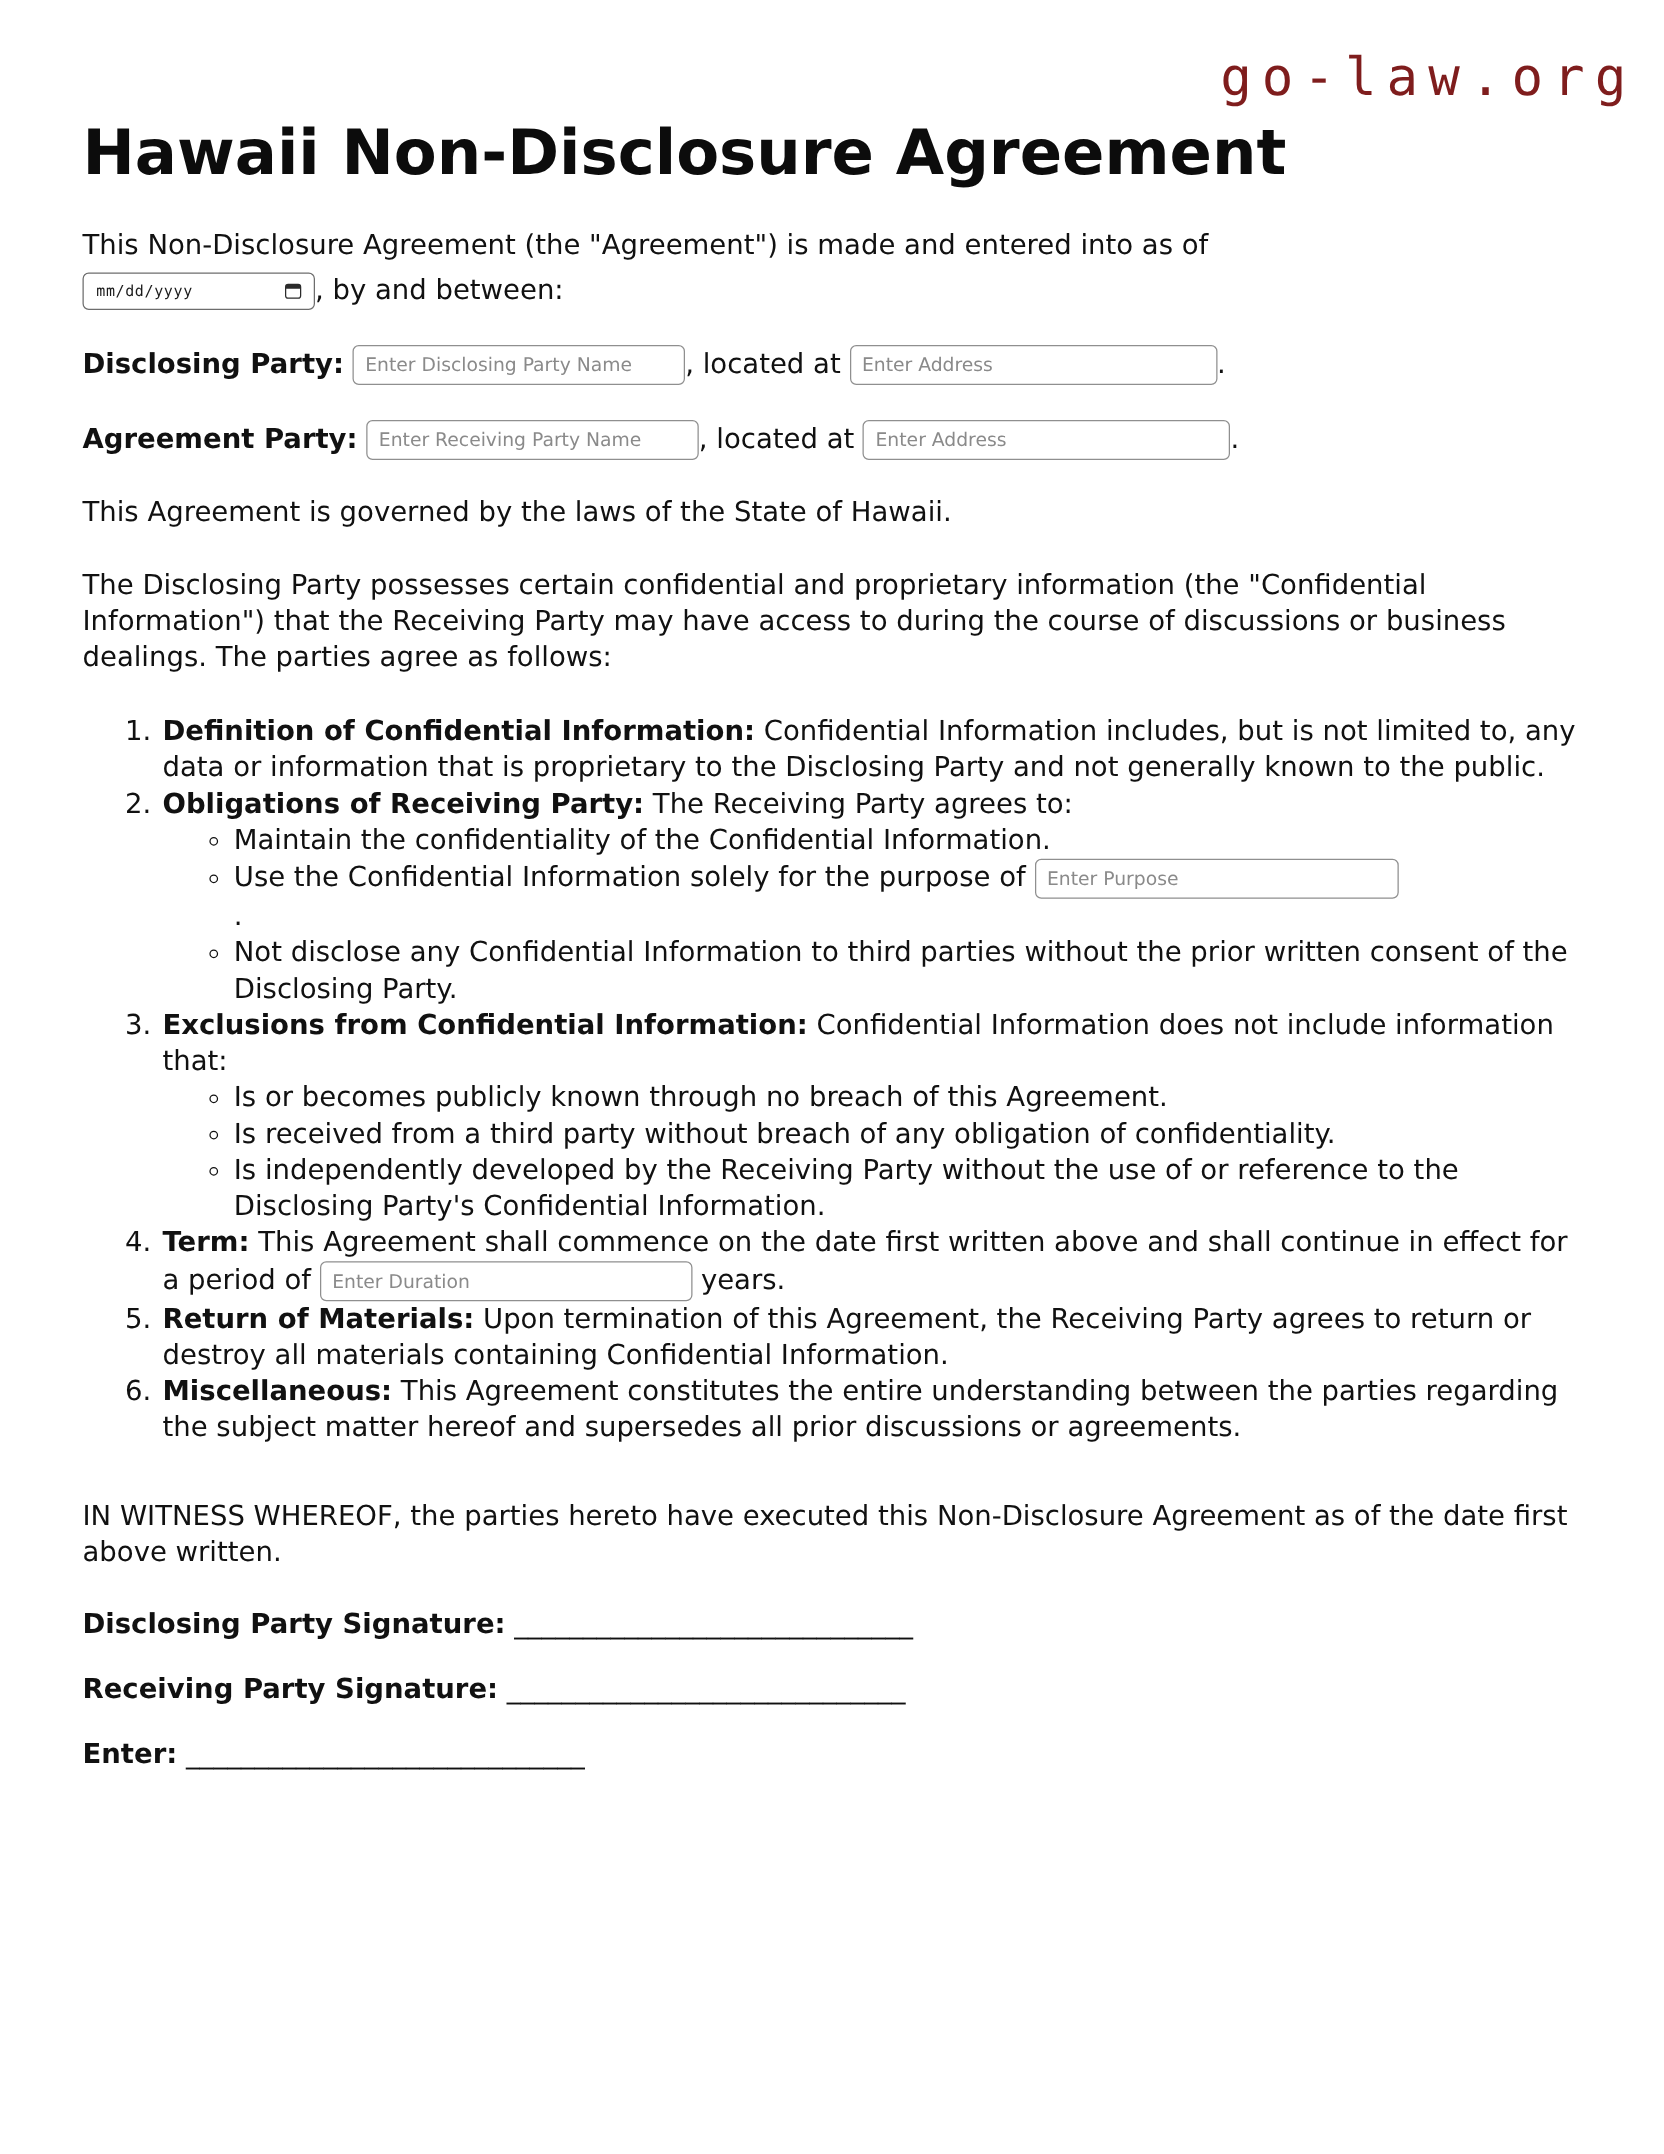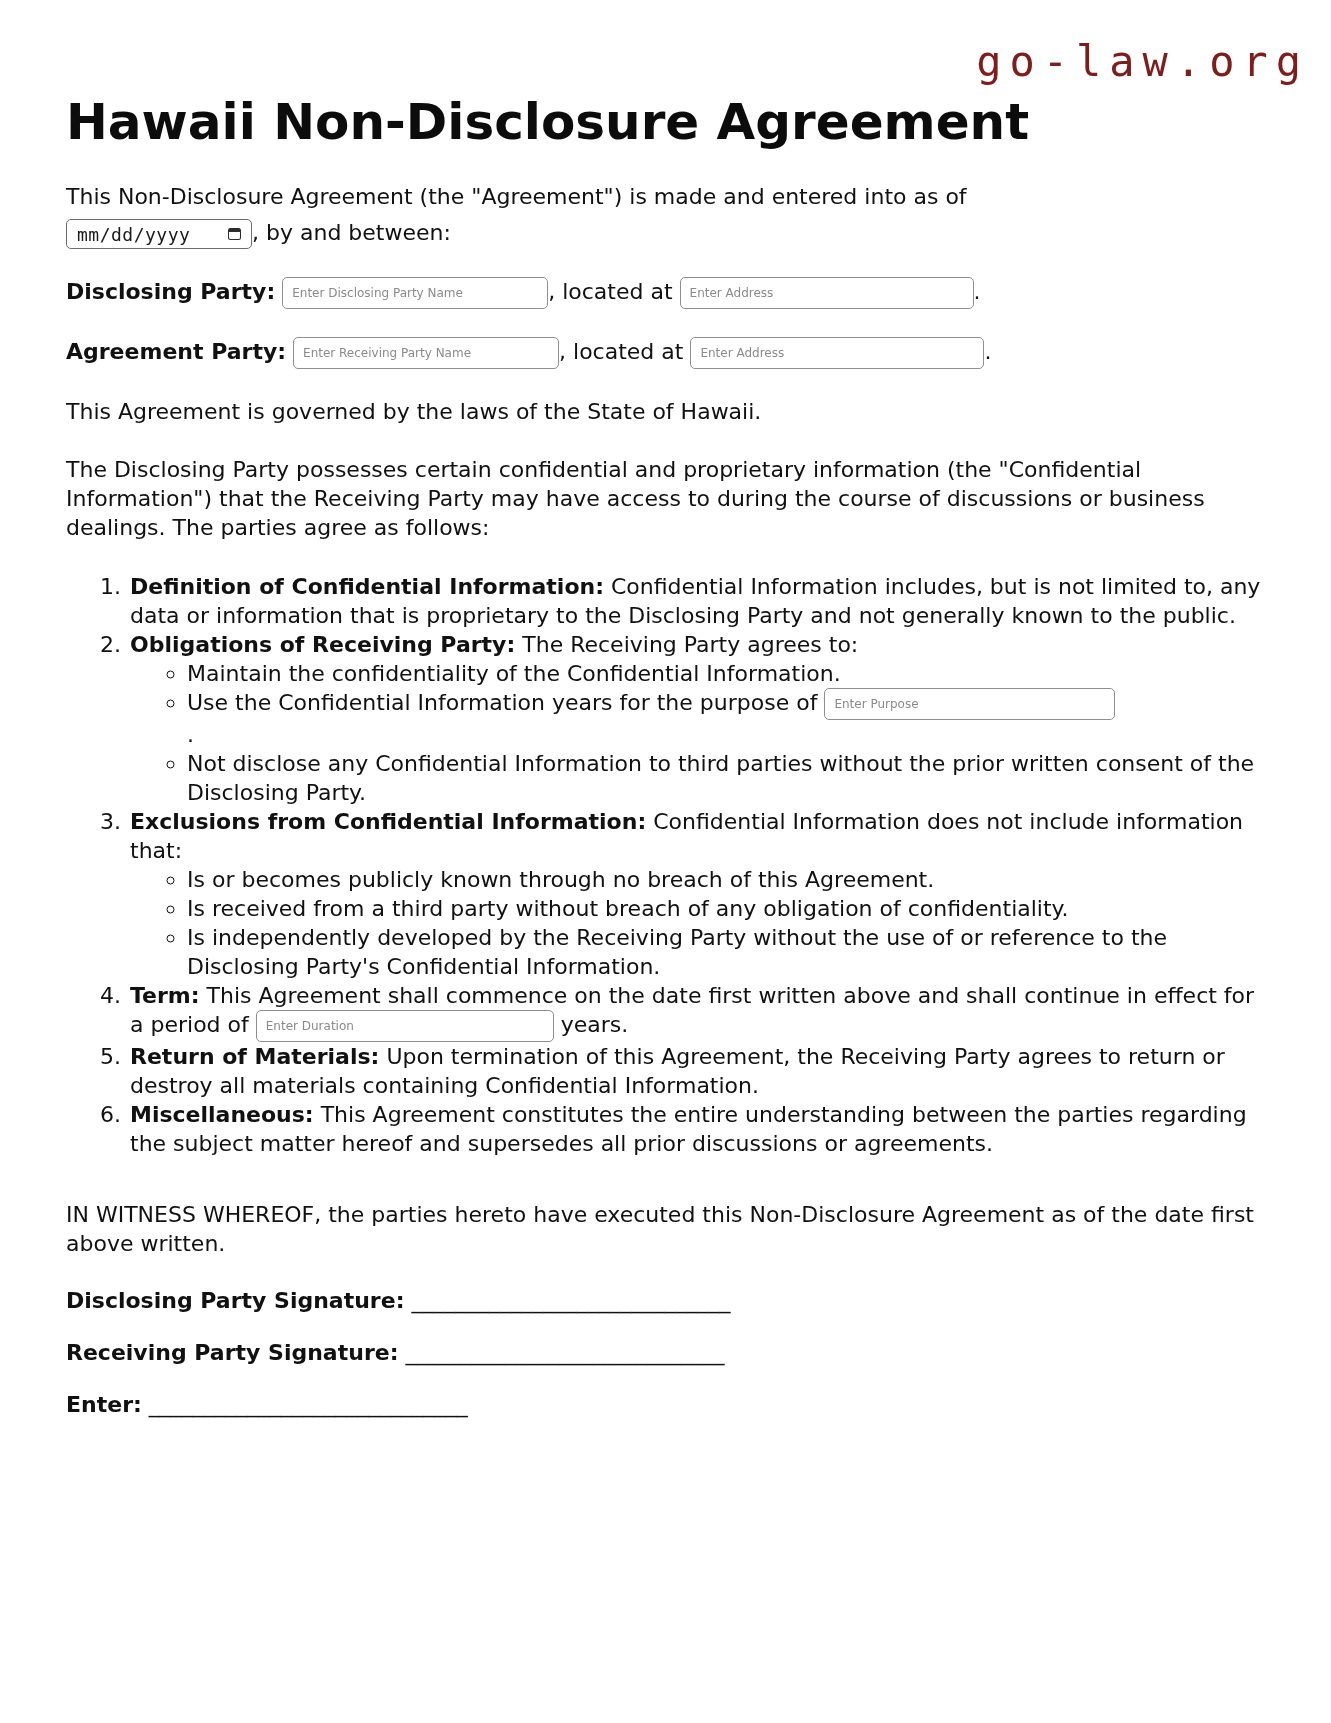--- a/index.html
+++ b/index.html
@@ -29,21 +29,21 @@
     font-weight: 700;
     margin: 6px 0 32px 0;
     color: #0c0c0c;
   }
   p { margin: 28px 0; }
   .party-row { white-space: nowrap; }
   strong { font-weight: 700; }
 
   input.fld {
     font-family: "DejaVu Sans", "Liberation Sans", sans-serif;
-    font-size: 12px;
+    font-size: 15px;
     color: #222222;
     background: #ffffff;
     border: 1px solid #8f8f8f;
     border-radius: 5px;
     padding: 4px 9px;
     height: 32px;
     vertical-align: middle;
     outline: none;
   }
   input.fld::placeholder { color: #8a8a8a; opacity: 1; }
@@ -60,21 +60,21 @@
     height: 30px;
     padding: 0 10px;
     border: 1px solid #6d6d6d;
     border-radius: 5px;
     background: #ffffff;
     vertical-align: middle;
     cursor: default;
   }
   .date-text {
     font-family: "DejaVu Sans Mono", "Liberation Mono", monospace;
-    font-size: 18px;
+    font-size: 12px;
     letter-spacing: 0.5px;
     color: #1a1a1a;
     white-space: nowrap;
   }
   .cal-icon {
     display: inline-block;
     width: 13px;
     height: 12px;
     border: 1.6px solid #2b2b2b;
     border-top: 4.5px solid #2b2b2b;
@@ -128,21 +128,21 @@
       <span>Confidential Information includes, but is not limited to, any data or information that is proprietary to the Disclosing Party and not generally known to the public.</span>
     </li>
     <li>
       <strong>Obligations of Receiving Party:</strong>
       <span>The Receiving Party agrees to:</span>
       <ul class="subs">
         <li>
           <span>Maintain the confidentiality of the Confidential Information.</span>
         </li>
         <li>
-          <span>Use the Confidential Information years for the purpose of </span><input class="fld w-purpose" placeholder="Enter Purpose" style=""><span class="dot-line">.</span>
+          <span>Use the Confidential Information solely for the purpose of </span><input class="fld w-purpose" placeholder="Enter Purpose" style=""><span class="dot-line">.</span>
         </li>
         <li>
           <span>Not disclose any Confidential Information to third parties without the prior written consent of the Disclosing Party.</span>
         </li>
       </ul>
     </li>
     <li>
       <strong>Exclusions from Confidential Information:</strong>
       <span>Confidential Information does not include information that:</span>
       <ul class="subs">

